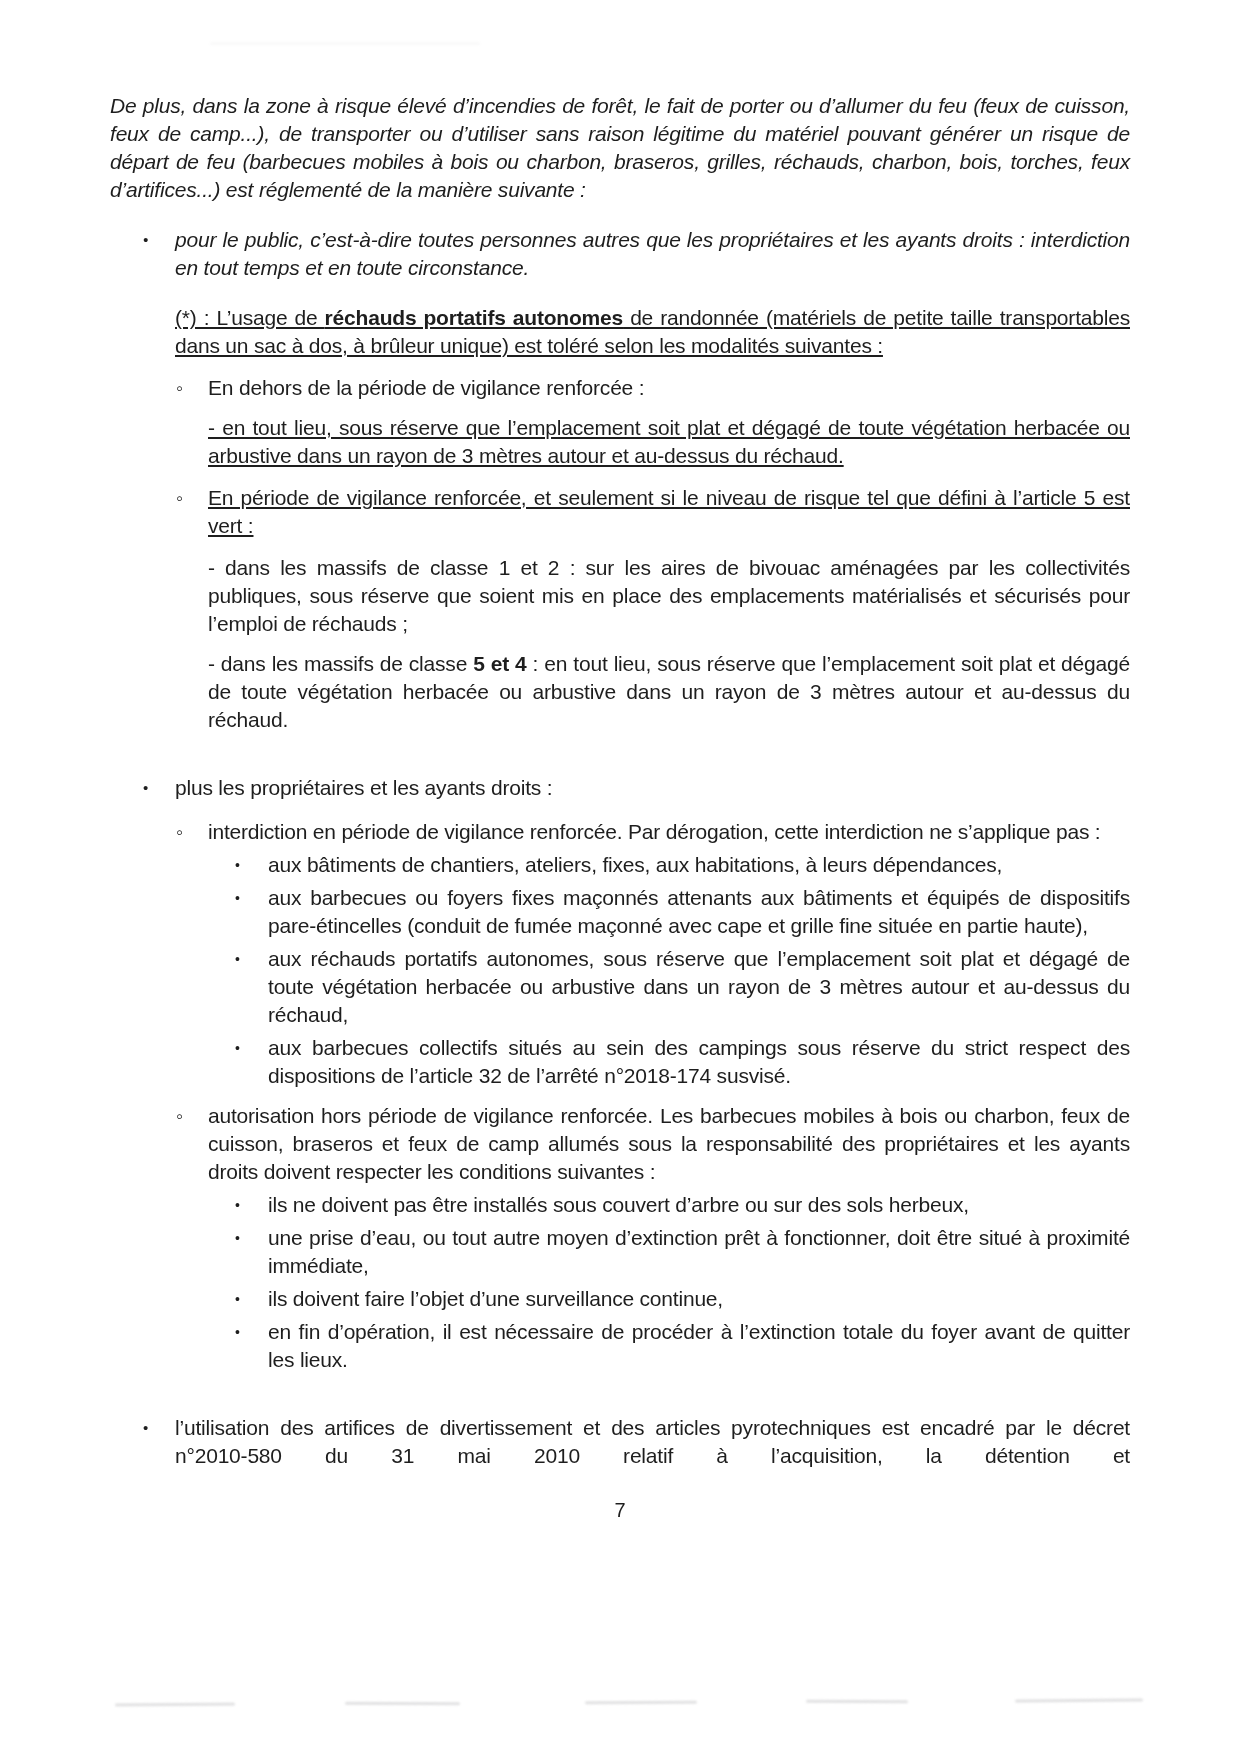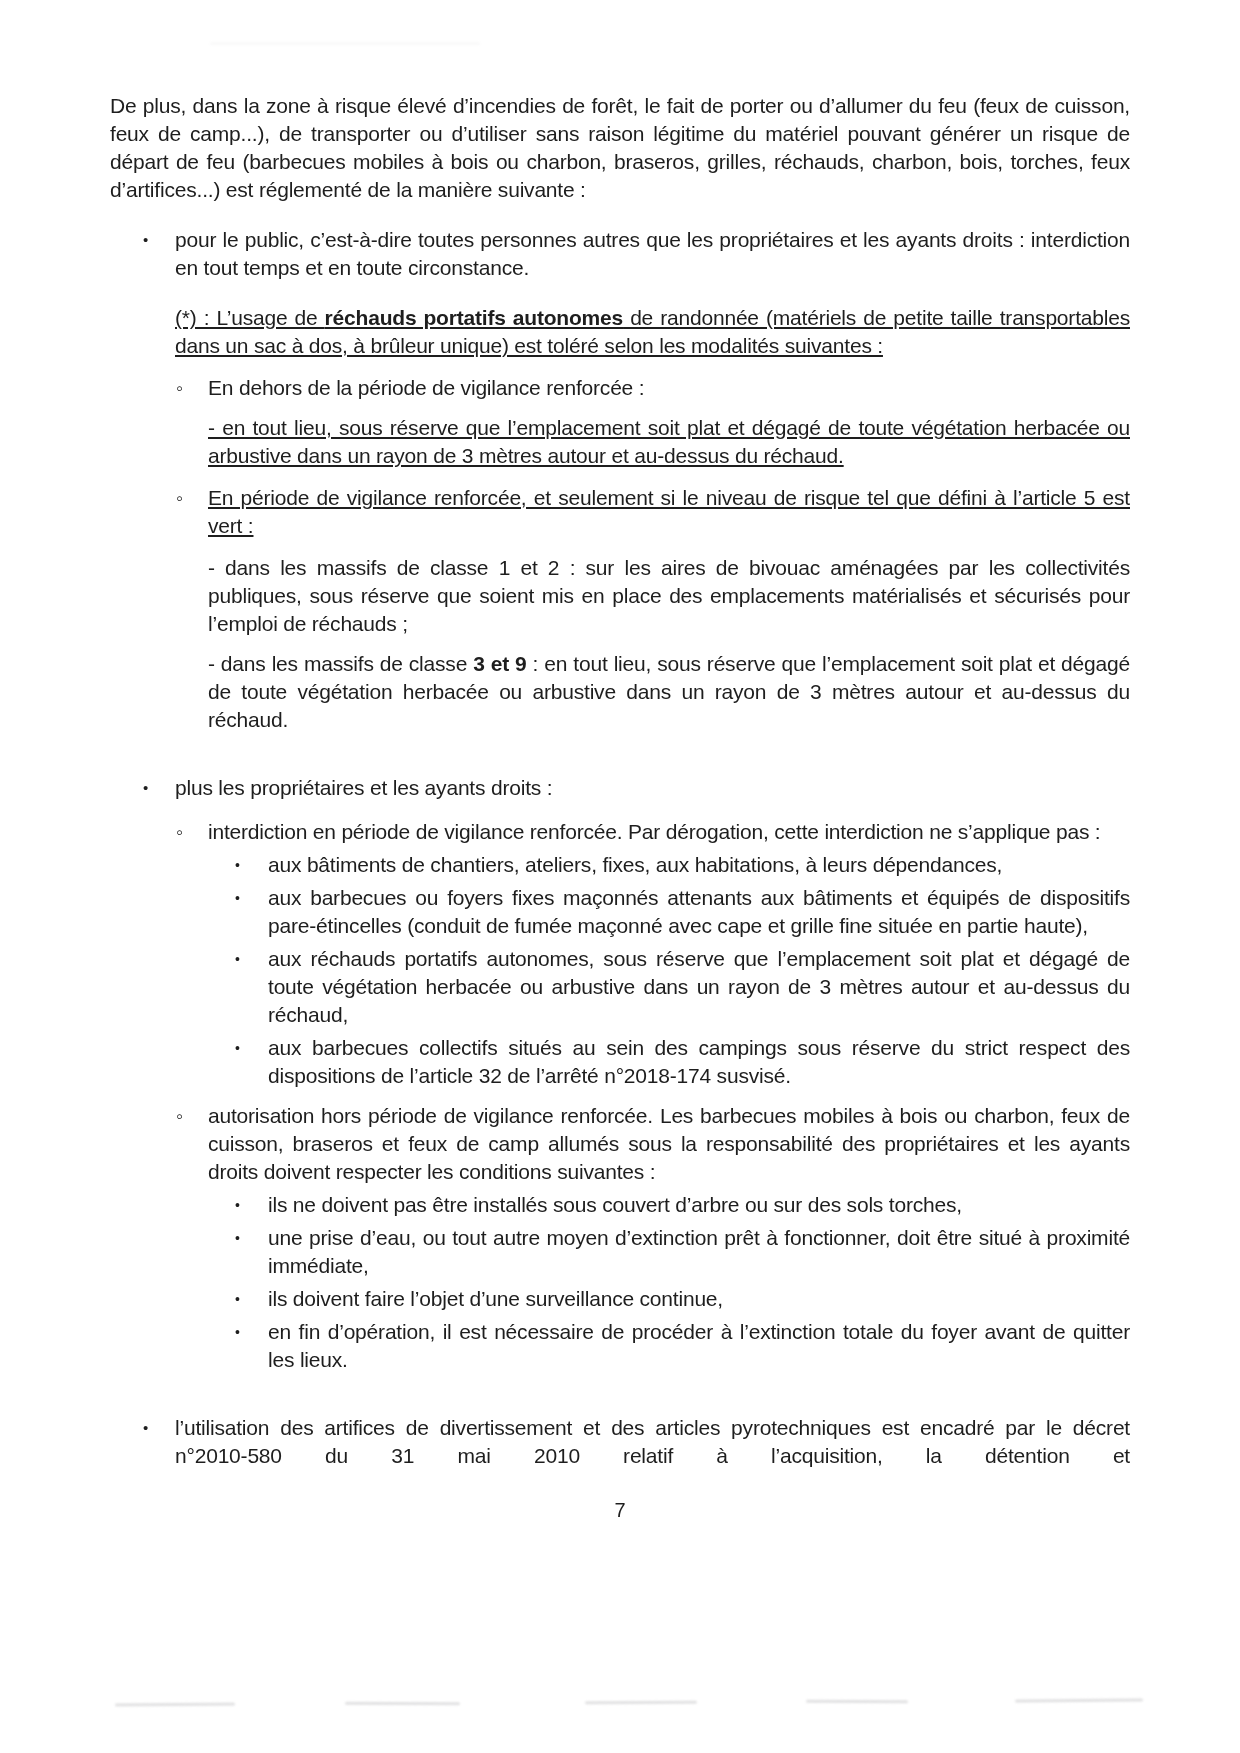--- a/index.html
+++ b/index.html
@@ -33,21 +33,21 @@
   .mk { position: absolute; top: 0; line-height: 28px; }
   .b1 > .mk { left: 33px; font-size: 15px; }
   .b2 > .mk { left: 66px; font-size: 20px; }
   .b3 > .mk { left: 125px; font-size: 14px; }
   .bold { font-weight: 700; }
   
   .m5  { margin-bottom: 5px; }
   .m12 { margin-bottom: 12px; }
   .m14 { margin-bottom: 14px; text-decoration: underline; }
   .m16 { margin-bottom: 16px; }
-  .m22 { margin-bottom: 22px; }
+  .m22 { margin-bottom: 22px; font-style: italic; }
   .m40 { margin-bottom: 40px; }
   .force-last { text-align-last: justify; }
   .page-number {
     margin-top: 26px;
     text-align: center;
     text-align-last: center;
     font-size: 20px;
   }
   
   .smudge {
@@ -92,21 +92,21 @@
     <div class="block sub2 m14">- en tout lieu, sous réserve que l’emplacement soit plat et dégagé de toute végétation herbacée ou arbustive dans un rayon de 3 mètres autour et au-dessus du réchaud.</div>
 
     <div class="block b2 m14">
       <span class="mk">◦</span>
       <span>En période de vigilance renforcée, et seulement si le niveau de risque tel que défini à l’article 5 est vert :</span>
     </div>
 
     <div class="block sub2 m12">- dans les massifs de classe 1 et 2 : sur les aires de bivouac aménagées par les collectivités publiques, sous réserve que soient mis en place des emplacements matérialisés et sécurisés pour l’emploi de réchauds ;</div>
 
     <div class="block sub2 m40">
-      <span>- dans les massifs de classe </span><span class="bold">3 et 9</span><span> : en tout lieu, sous réserve que l’emplacement soit plat et dégagé de toute végétation herbacée ou arbustive dans un rayon de 3 mètres autour et au-dessus du réchaud.</span>
+      <span>- dans les massifs de classe </span><span class="bold">5 et 4</span><span> : en tout lieu, sous réserve que l’emplacement soit plat et dégagé de toute végétation herbacée ou arbustive dans un rayon de 3 mètres autour et au-dessus du réchaud.</span>
     </div>
 
     <div class="block b1 m16">
       <span class="mk">•</span>
       <span>plus les propriétaires et les ayants droits :</span>
     </div>
 
     <div class="block b2 m5">
       <span class="mk">◦</span>
       <span>interdiction en période de vigilance renforcée. Par dérogation, cette interdiction ne s’applique pas :</span>
@@ -132,21 +132,21 @@
       <span>aux barbecues collectifs situés au sein des campings sous réserve du strict respect des dispositions de l’article 32 de l’arrêté n°2018-174 susvisé.</span>
     </div>
 
     <div class="block b2 m5">
       <span class="mk">◦</span>
       <span>autorisation hors période de vigilance renforcée. Les barbecues mobiles à bois ou charbon, feux de cuisson, braseros et feux de camp allumés sous la responsabilité des propriétaires et les ayants droits doivent respecter les conditions suivantes :</span>
     </div>
 
     <div class="block b3 m5">
       <span class="mk">•</span>
-      <span>ils ne doivent pas être installés sous couvert d’arbre ou sur des sols torches,</span>
+      <span>ils ne doivent pas être installés sous couvert d’arbre ou sur des sols herbeux,</span>
     </div>
 
     <div class="block b3 m5">
       <span class="mk">•</span>
       <span>une prise d’eau, ou tout autre moyen d’extinction prêt à fonctionner, doit être situé à proximité immédiate,</span>
     </div>
 
     <div class="block b3 m5">
       <span class="mk">•</span>
       <span>ils doivent faire l’objet d’une surveillance continue,</span>

